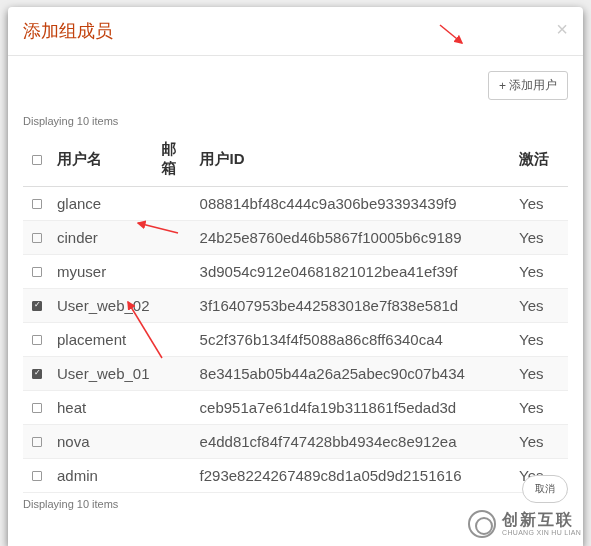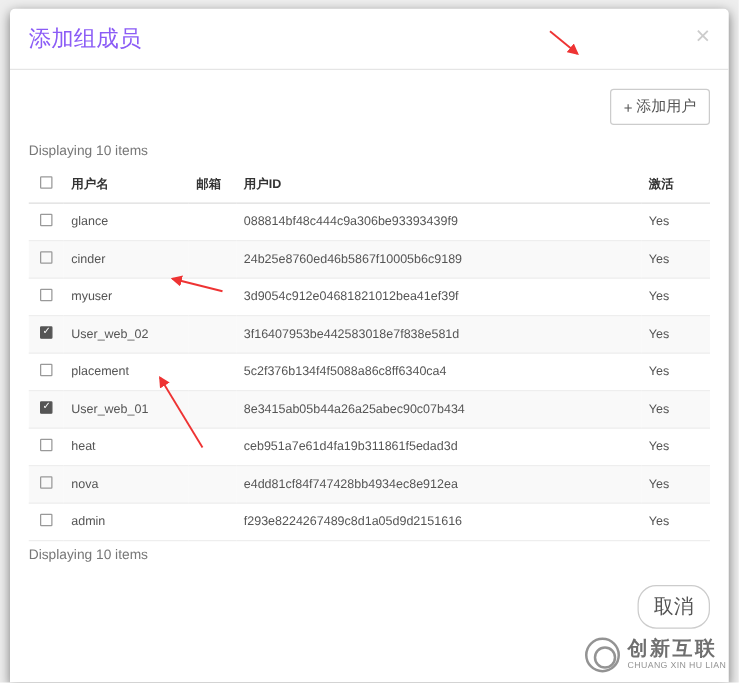--- a/index.html
+++ b/index.html
@@ -25,21 +25,21 @@
       box-shadow: 0 3px 9px rgba(0,0,0,0.5);
     }
     .modal-header {
       padding: 12px 15px;
       border-bottom: 1px solid #e5e5e5;
       position: relative;
     }
     .modal-title {
       font-size: 18px;
       font-weight: 500;
-      color: #8b5cf6;
+      color: #c2410c;
     }
     .close-btn {
       position: absolute;
       right: 15px;
       top: 12px;
       font-size: 20px;
       color: #ccc;
       cursor: pointer;
       background: none;
       border: none;
@@ -89,21 +89,21 @@
       gap: 3px;
     }
     .display-label {
       font-size: 11px;
       color: #777;
       margin: 5px 0;
     }
     table {
       width: 100%;
       border-collapse: collapse;
-      font-size: 10px;
+      font-size: 15px;
     }
     thead th {
       text-align: left;
       padding: 8px 6px;
       font-weight: bold;
       color: #333;
       border-bottom: 1px solid #ddd;
     }
     tbody td {
       padding: 8px 6px;
@@ -146,21 +146,21 @@
     .modal-footer {
       position: absolute;
       bottom: 43px;
       right: 15px;
     }
     .cancel-btn {
       padding: 6px 12px;
       border: 1px solid #ccc;
       border-radius: 15px;
       background: #fff;
-      font-size: 16px;
+      font-size: 10px;
       color: #555;
       cursor: pointer;
     }
     .watermark {
       position: absolute;
       bottom: 8px;
       right: 10px;
       display: flex;
       align-items: center;
       gap: 6px;

